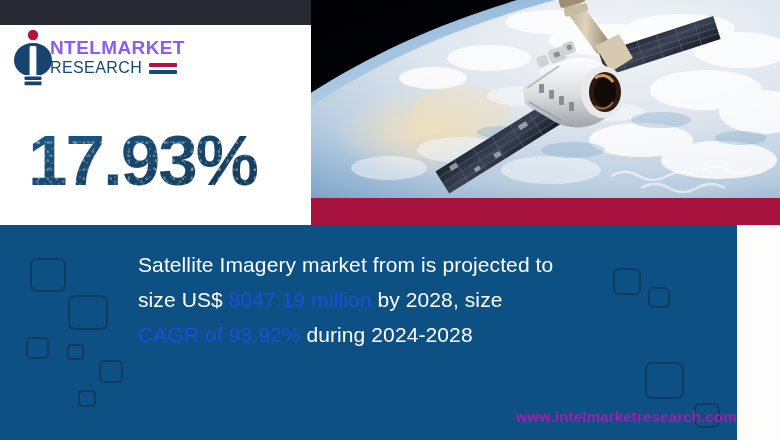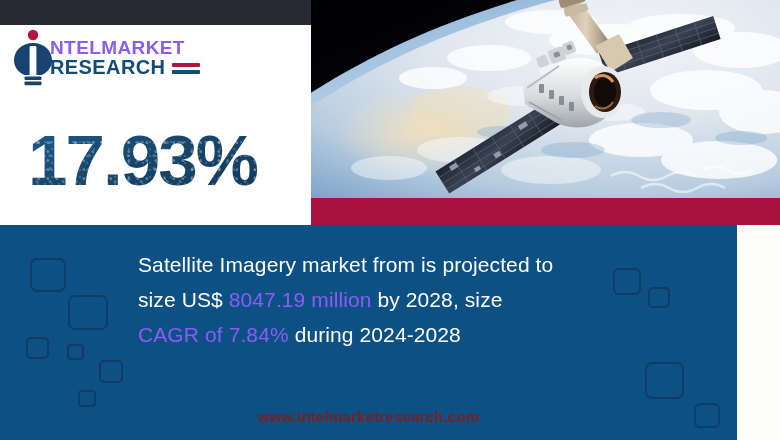--- a/index.html
+++ b/index.html
@@ -66,22 +66,22 @@
     line-height: 21px;
     white-space: nowrap;
   }
   .logo-line2 {
     display: flex;
     align-items: center;
     gap: 7px;
     margin-top: -1px;
   }
   .logo-line2-text {
-    font-size: 20px;
-    font-weight: bold;
+    font-size: 16px;
+    font-weight: normal;
     letter-spacing: 0.4px;
     color: #124a78;
     line-height: 21px;
     white-space: nowrap;
   }
   .logo-bars {
     display: flex;
     flex-direction: column;
     gap: 3px;
     padding-top: 2px;
@@ -187,32 +187,32 @@
   .body-text {
     position: absolute;
     left: 138px;
     top: 247px;
     width: 540px;
     font-size: 21px;
     line-height: 35px;
     color: #ffffff;
     letter-spacing: 0.1px;
   }
-  .hl { color: #8b5cf6; }
+  .hl { color: #1d4ed8; }
 
   
   .footer-url {
     position: absolute;
     left: 0;
     top: 408px;
     width: 737px;
-    text-align: center;
+    text-align: right;
     font-size: 15px;
     font-weight: bold;
-    color: #7f1d1d;
+    color: #a21caf;
     letter-spacing: 0.2px;
   }
 </style>
 </head>
 <body>
 
 <div class="infographic">
 
   <div class="top-dark-bar"></div>
 
@@ -419,19 +419,19 @@
   <div class="right-white-strip"></div>
 
   <div class="body-text">
     <div>
       <span>Satellite Imagery market from is projected to</span>
     </div>
     <div>
       <span>size US$ </span><span class="hl">8047.19 million</span><span> by 2028, size</span>
     </div>
     <div>
-      <span class="hl">CAGR of 7.84%</span><span> during 2024-2028</span>
+      <span class="hl">CAGR of 93.92%</span><span> during 2024-2028</span>
     </div>
   </div>
 
   <div class="footer-url">www.intelmarketresearch.com</div>
 
 </div>
 
 </body></html>

